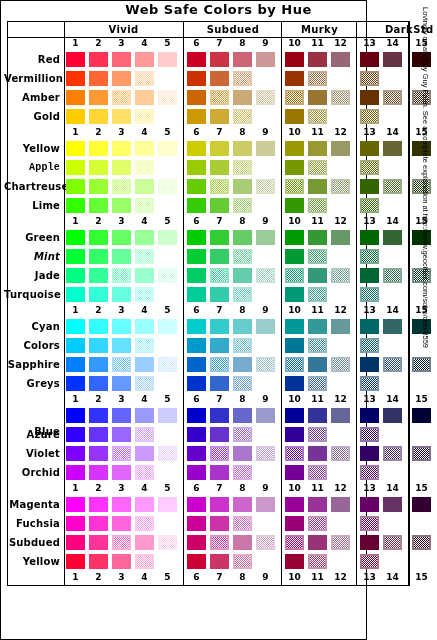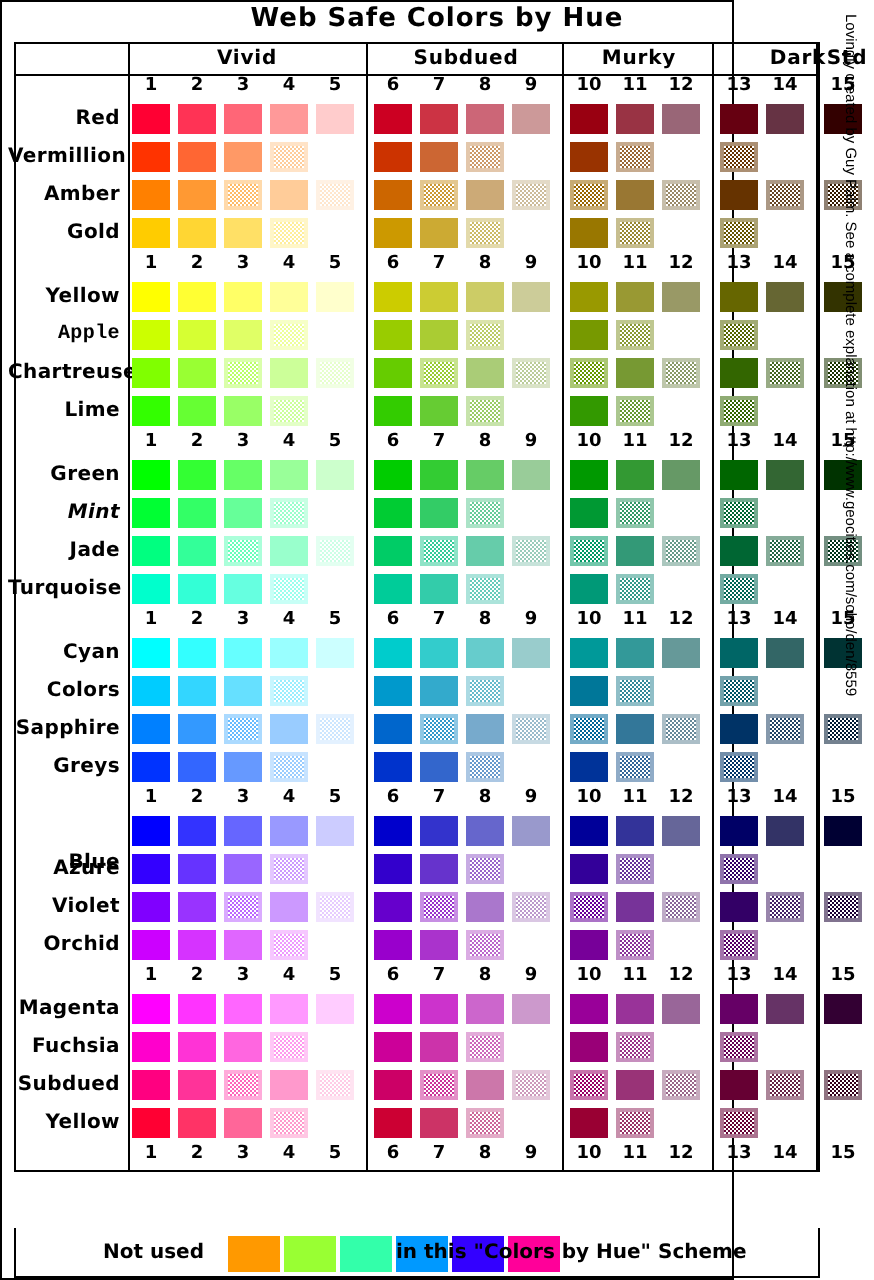--- a/index.html
+++ b/index.html
@@ -593,30 +593,18 @@
         <div class="num" style="left: 373px; top: 549px;">14</div>
         <div class="num" style="left: 402px; top: 549px;">15</div>
         <div class="vsep" style="left: 175px; top: 0px; bottom: 0px;"></div>
         <div class="vsep" style="left: 273px; top: 0px; bottom: 0px;"></div>
         <div class="vsep" style="left: 348px; top: 0px; bottom: 0px;"></div>
         <div class="vsep" style="left: 400px; top: 0px; bottom: 0px;"></div>
       </div>
   </div>
 
 
-  <div class="notused">
-    <div class="nu-label">Not used</div>
-    <div id="notused-layer">
-        <div class="nsw" style="left: 106px; background: rgb(255, 153, 0);"></div>
-        <div class="nsw" style="left: 134px; background: rgb(153, 255, 51);"></div>
-        <div class="nsw" style="left: 162px; background: rgb(51, 255, 170);"></div>
-        <div class="nsw" style="left: 190px; background: rgb(0, 153, 255);"></div>
-        <div class="nsw" style="left: 218px; background: rgb(51, 0, 255);"></div>
-        <div class="nsw" style="left: 246px; background: rgb(255, 0, 153);"></div>
-      </div>
-    <div class="nu-text" style="left:190px;">in this  "Colors by Hue" Scheme</div>
-  </div>
 
   <div class="credit">
     <span>Lovingly created by Guy Palm.  See a complete explanation at http://www.geocities.com/soho/den/8559</span>
   </div>
 
 </div>
 
 </body></html>

